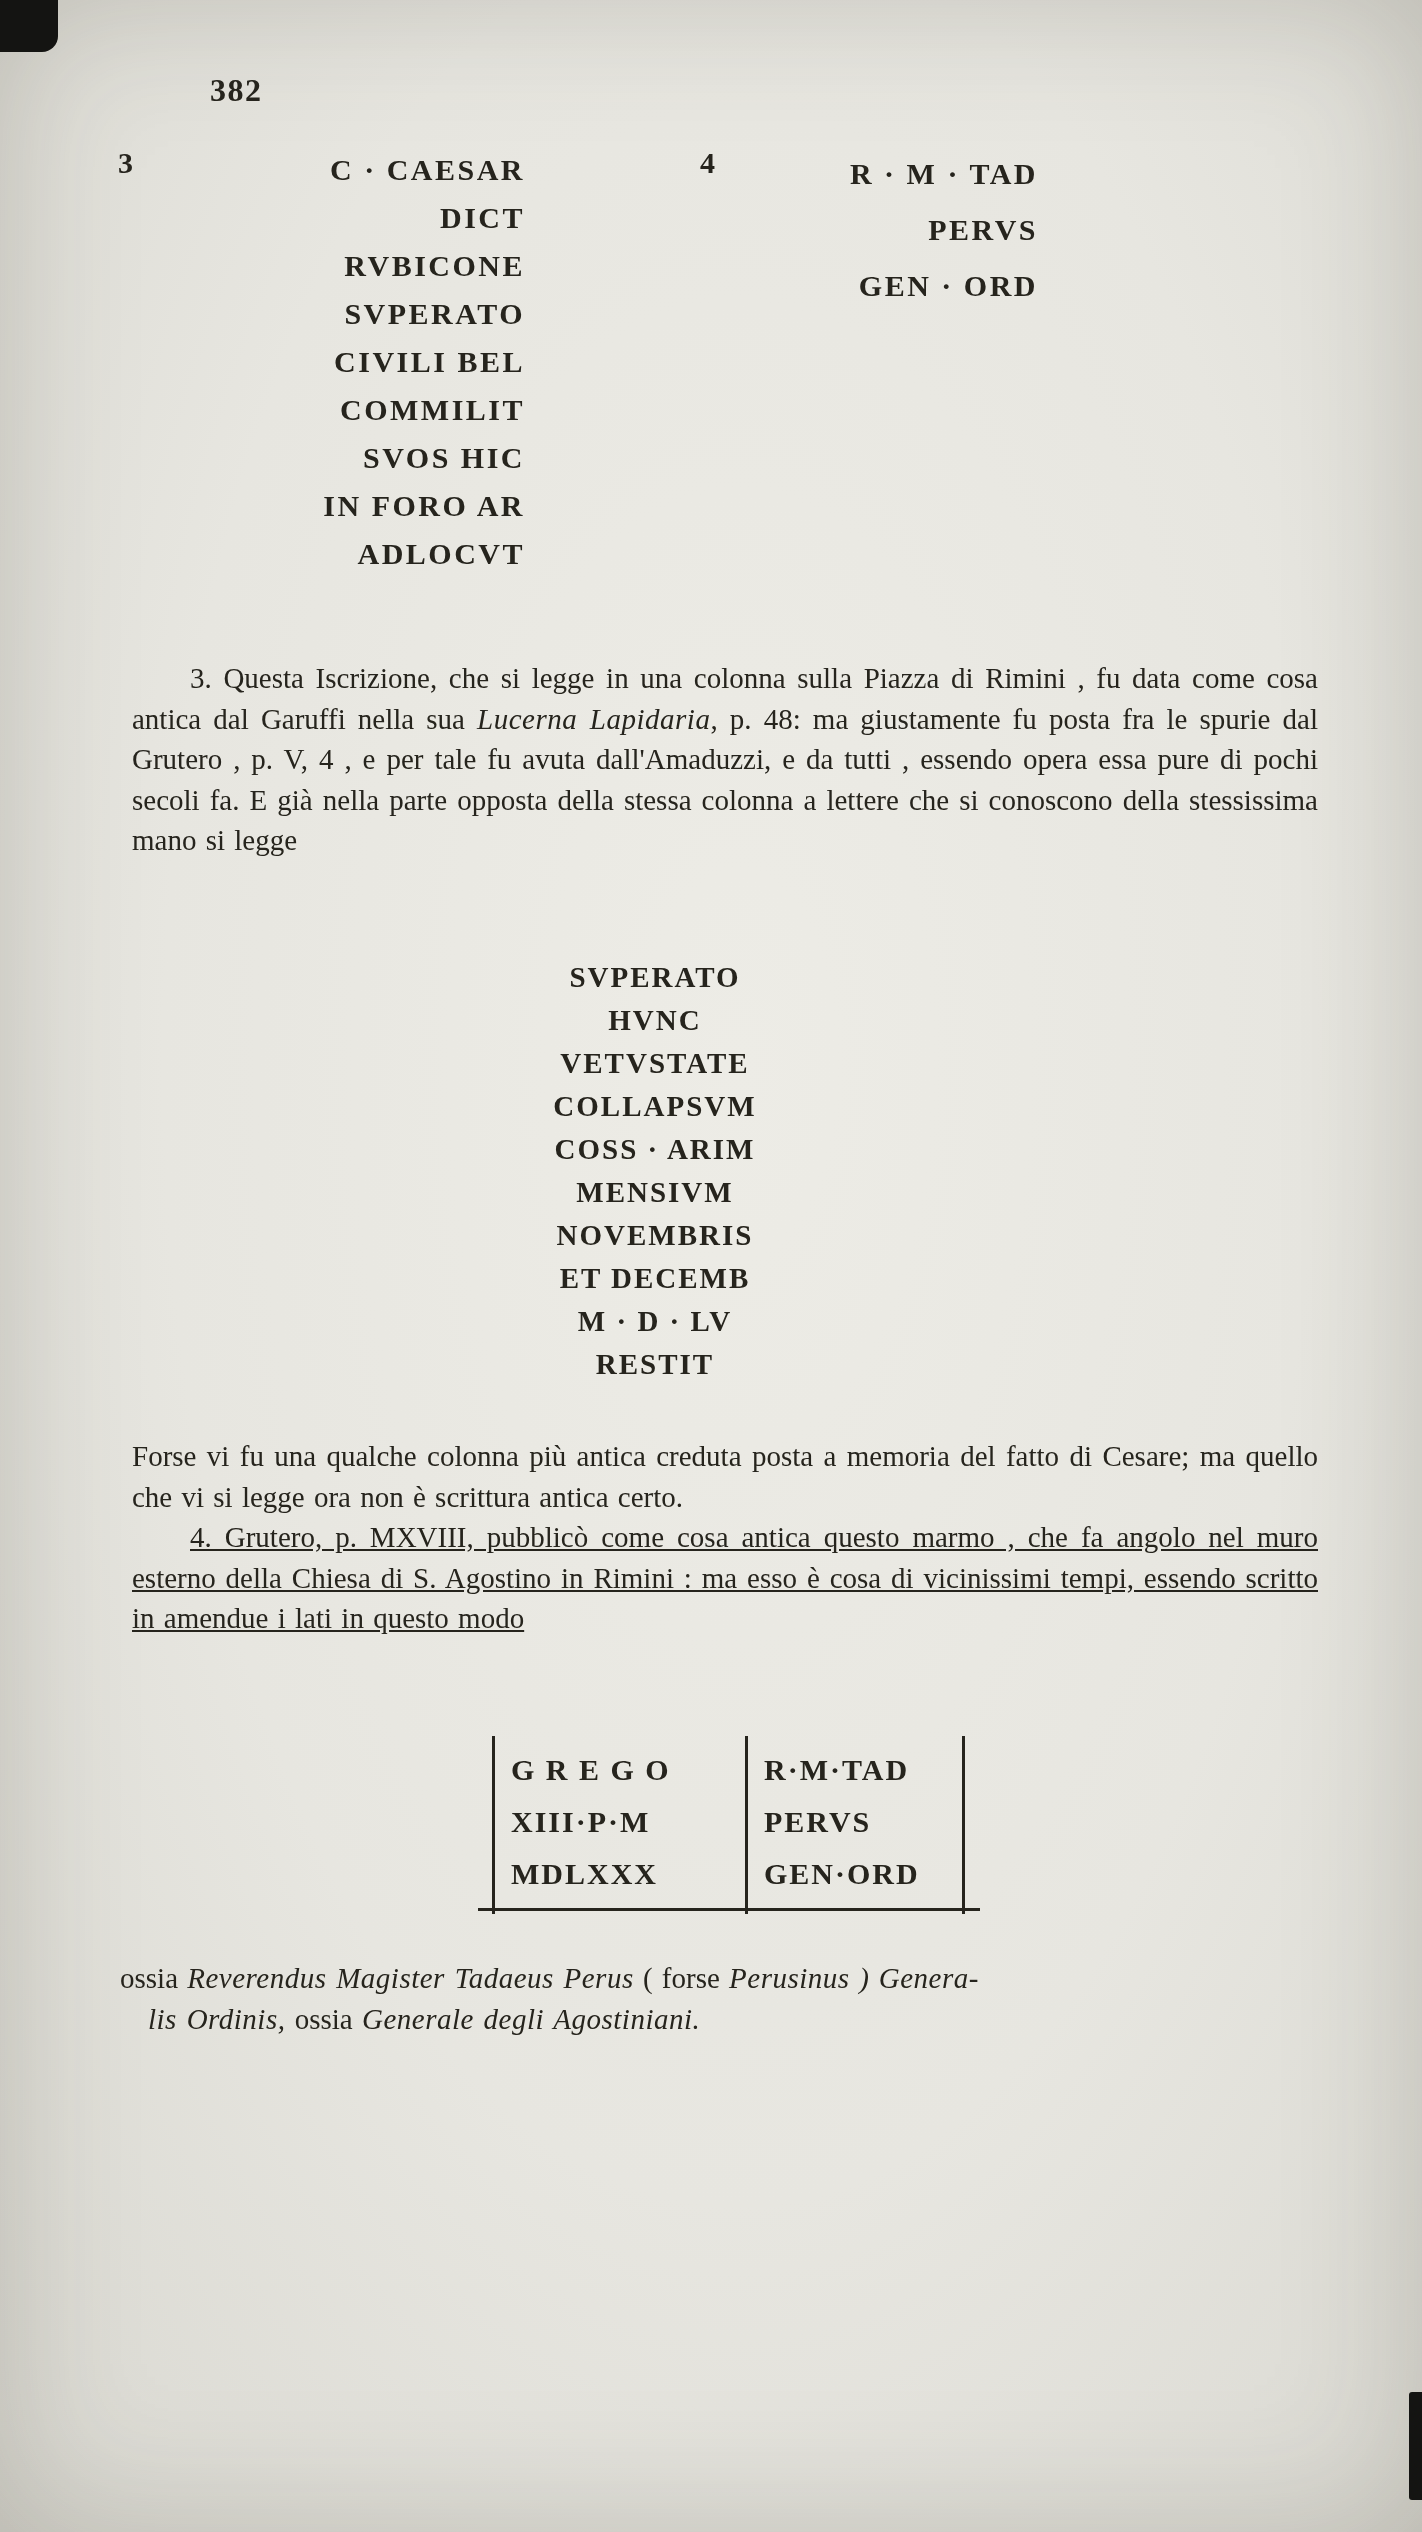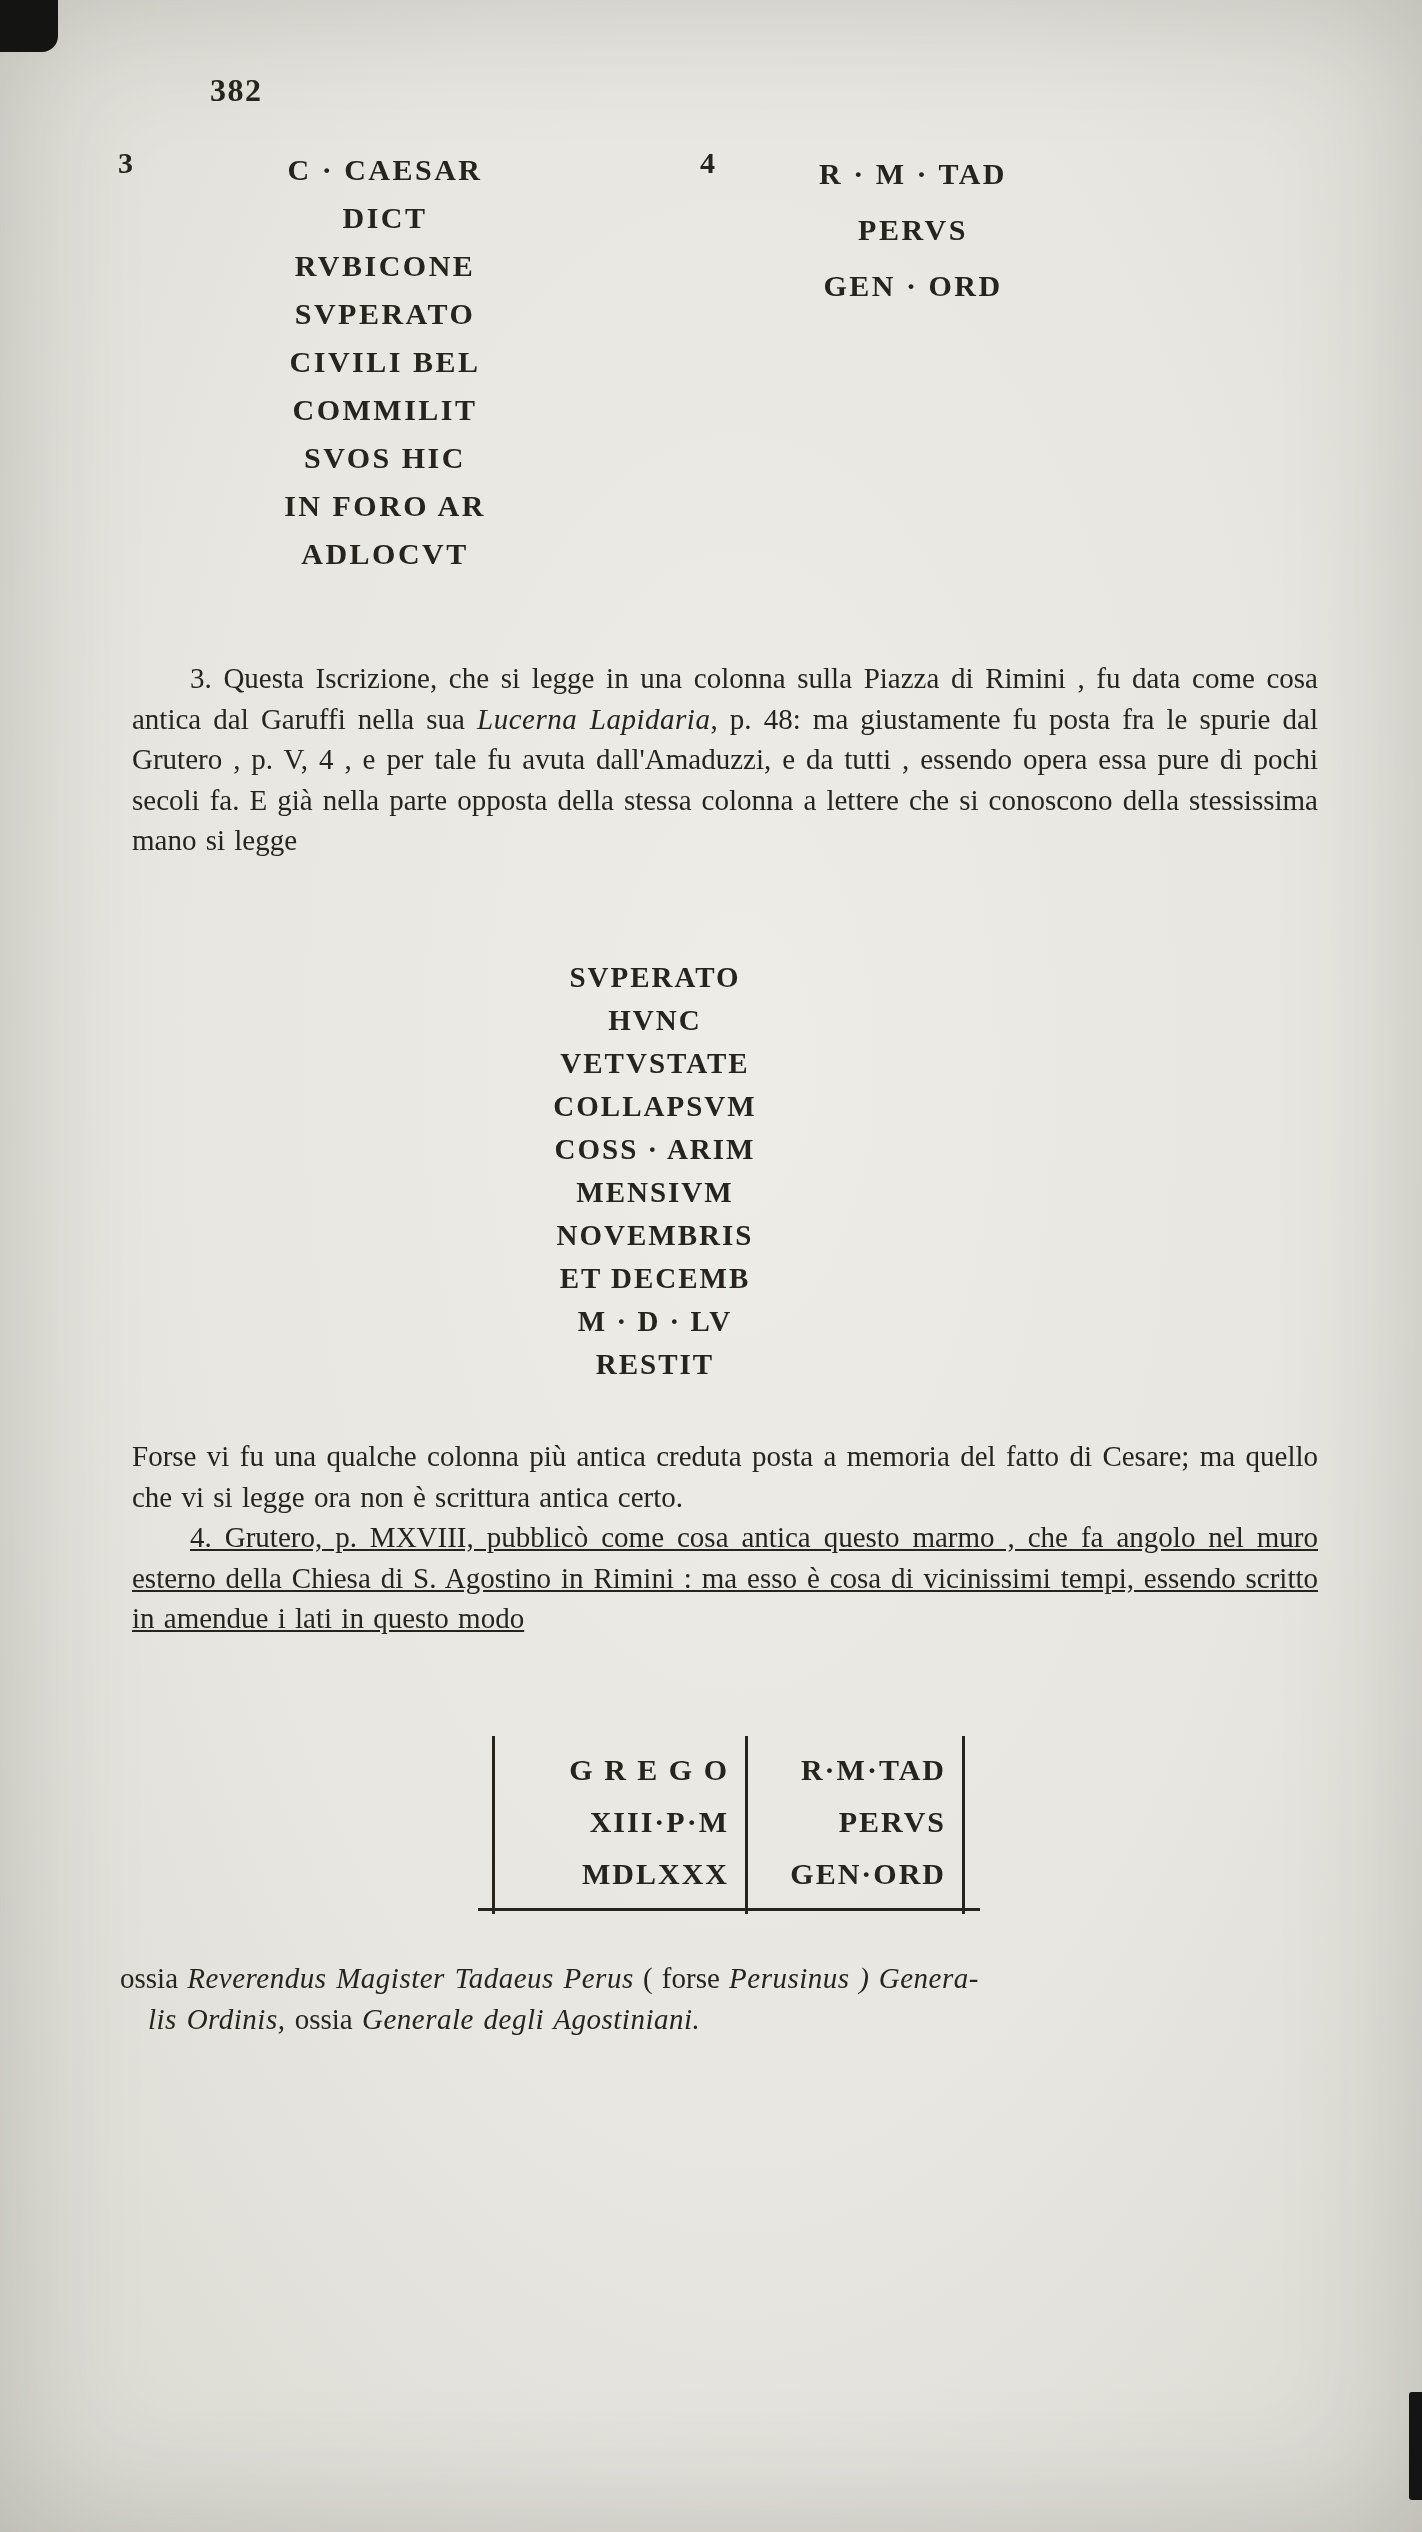--- a/index.html
+++ b/index.html
@@ -25,21 +25,21 @@
   .page-number{
     position:absolute;left:210px;top:72px;
     font-size:32px;letter-spacing:1.5px;font-weight:600;
   }
   .ins-num{
     position:absolute;font-size:30px;font-weight:600;
   }
   .ins-num.n3{left:118px;top:146px;}
   .ins-num.n4{left:700px;top:146px;}
   .ins-block{
-    position:absolute;text-align:center;
+    position:absolute;text-align:right;
     font-weight:700;font-size:30px;letter-spacing:2.5px;
   }
   .ins-block.b3{left:245px;top:146px;width:280px;line-height:48px;}
   .ins-block.b4{left:788px;top:146px;width:250px;line-height:56px;}
   .para{
     position:absolute;left:120px;width:1186px;
     font-size:29px;line-height:40.5px;text-align:justify;
     word-spacing:2px;margin:12px;
   }
   .para.indent{text-indent:58px;}
@@ -49,21 +49,21 @@
   .column-ins{
     position:absolute;left:110px;top:956px;width:1090px;
     text-align:center;font-weight:700;font-size:29px;
     letter-spacing:2px;line-height:43px;
   }
   .marble-table{
     position:absolute;left:492px;top:1736px;display:flex;
   }
   .marble-cell{
     font-weight:700;font-size:30px;line-height:52px;
-    text-align:right;padding:8px 16px 14px;
+    text-align:left;padding:8px 16px 14px;
     letter-spacing:2px;
   }
   .marble-cell.left{
     width:218px;
     border-left:3px solid #26241d;border-right:3px solid #26241d;
   }
   .marble-cell.right{
     width:182px;
     border-right:3px solid #26241d;
   }

